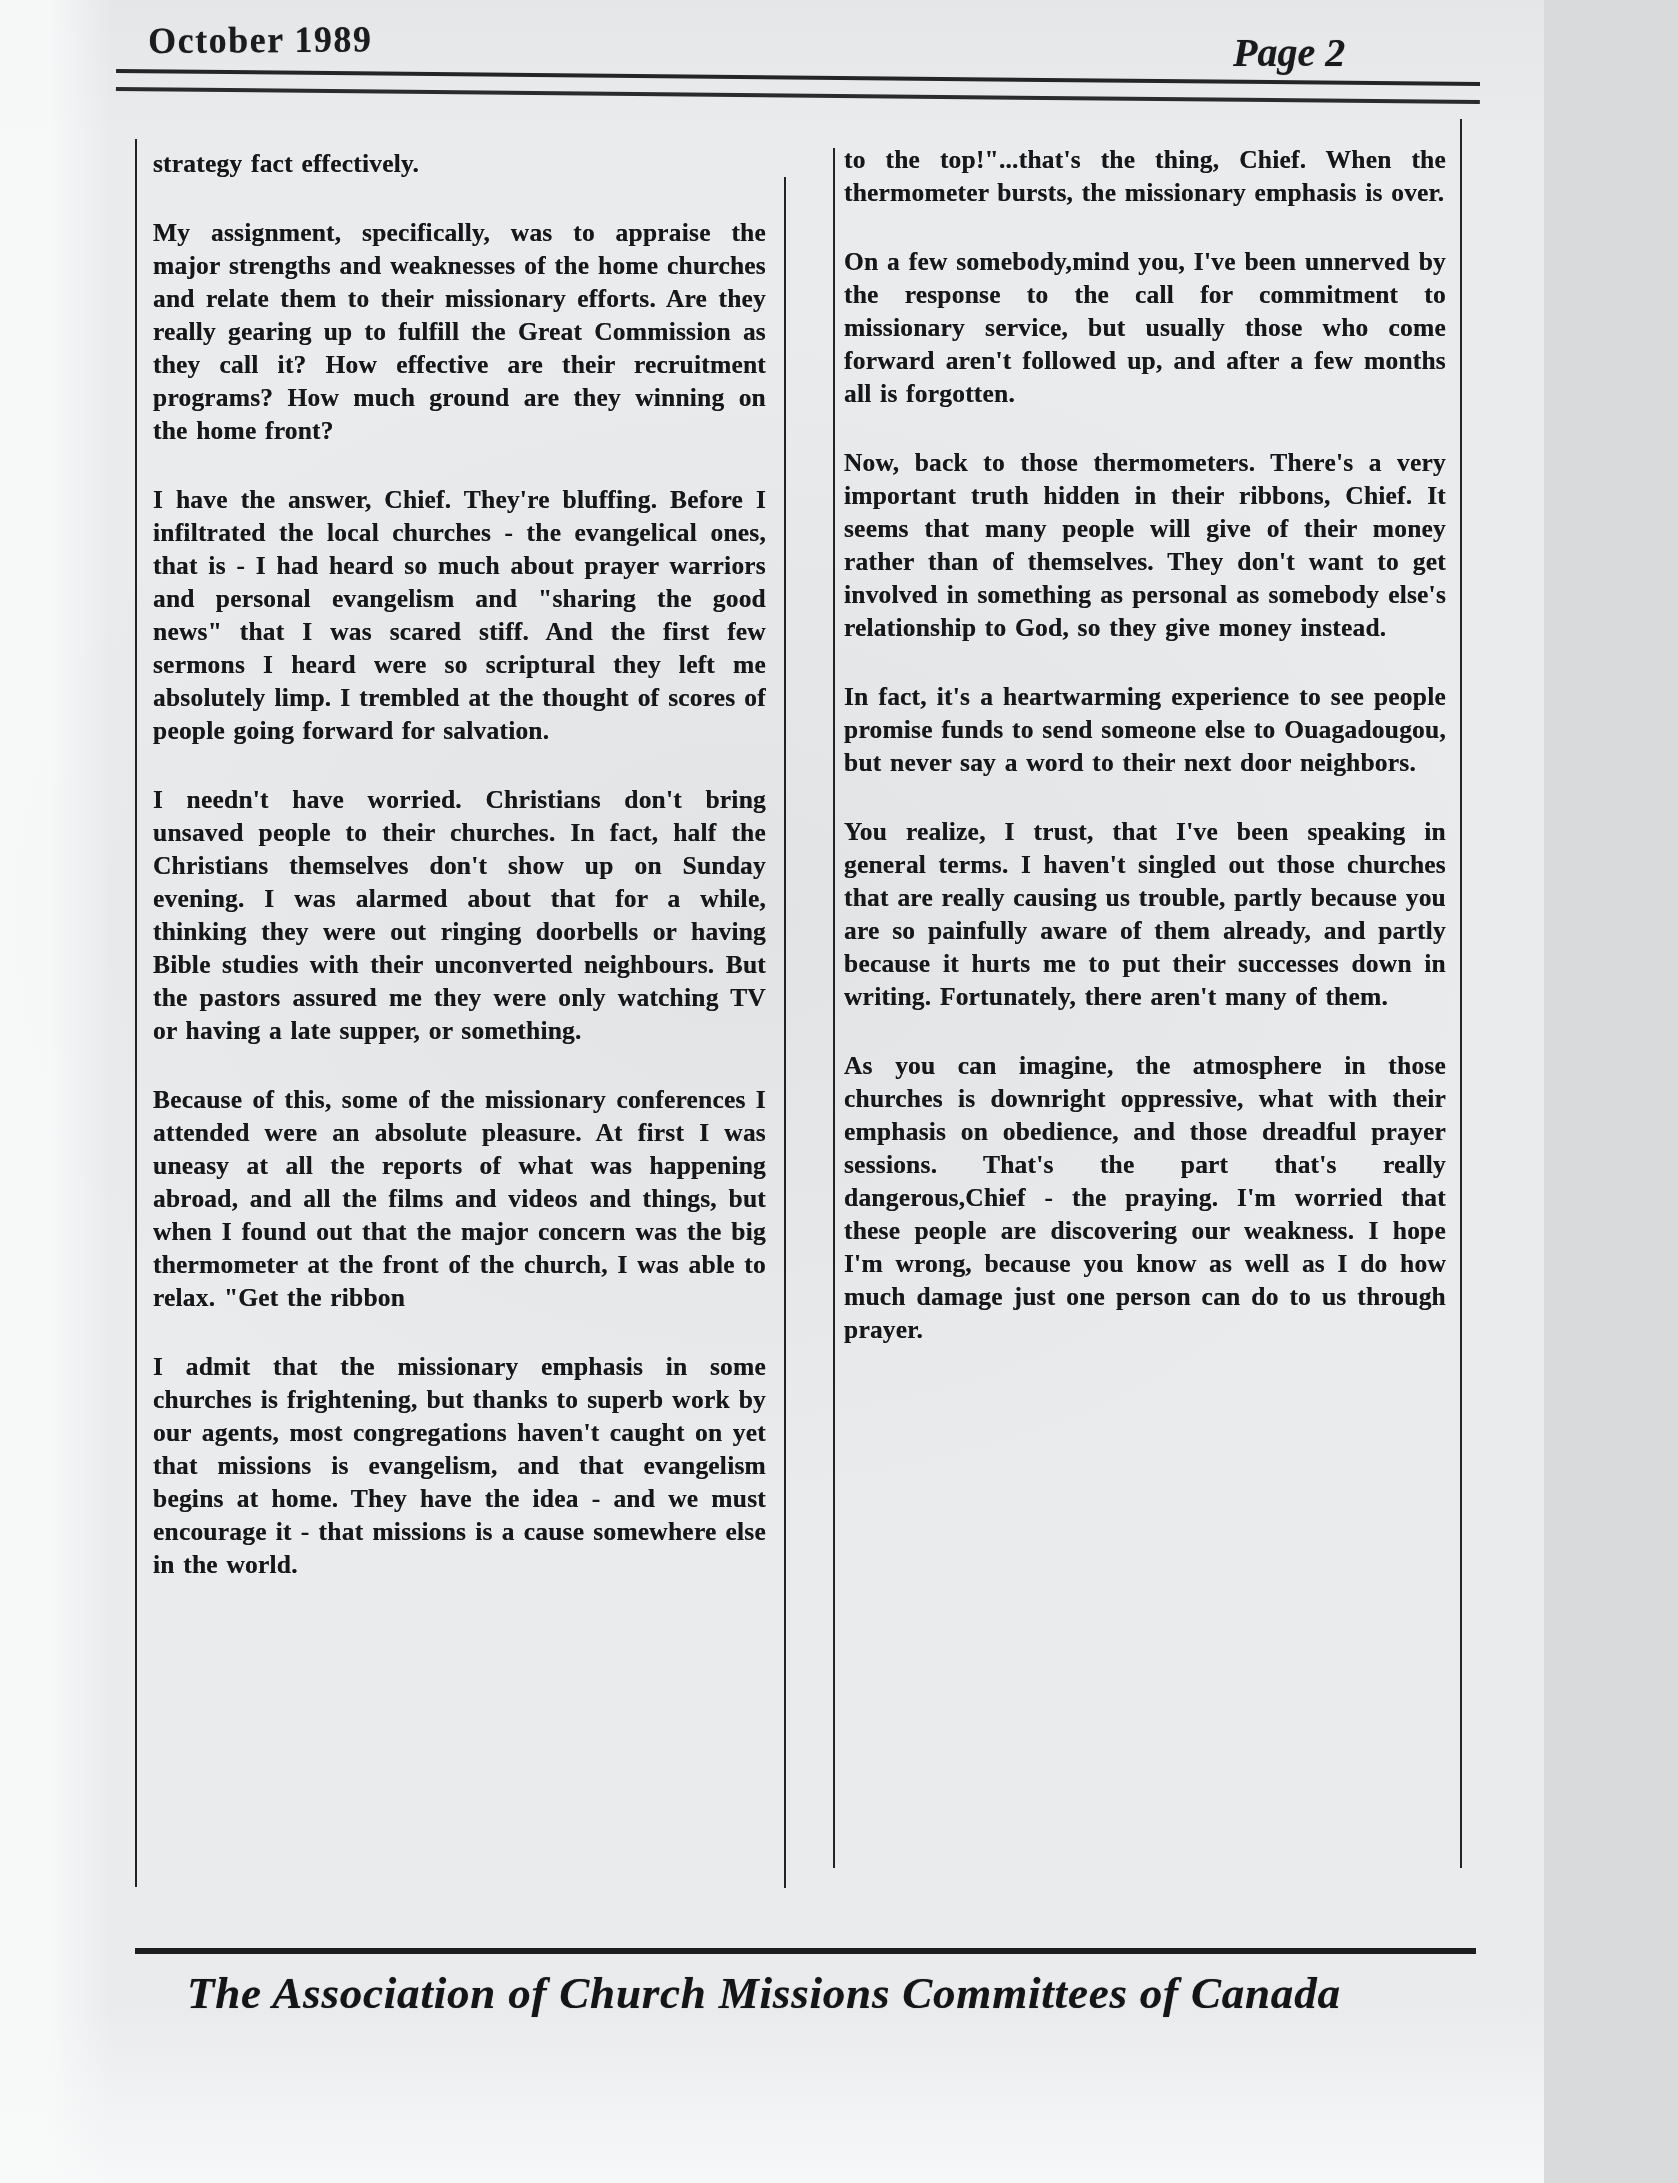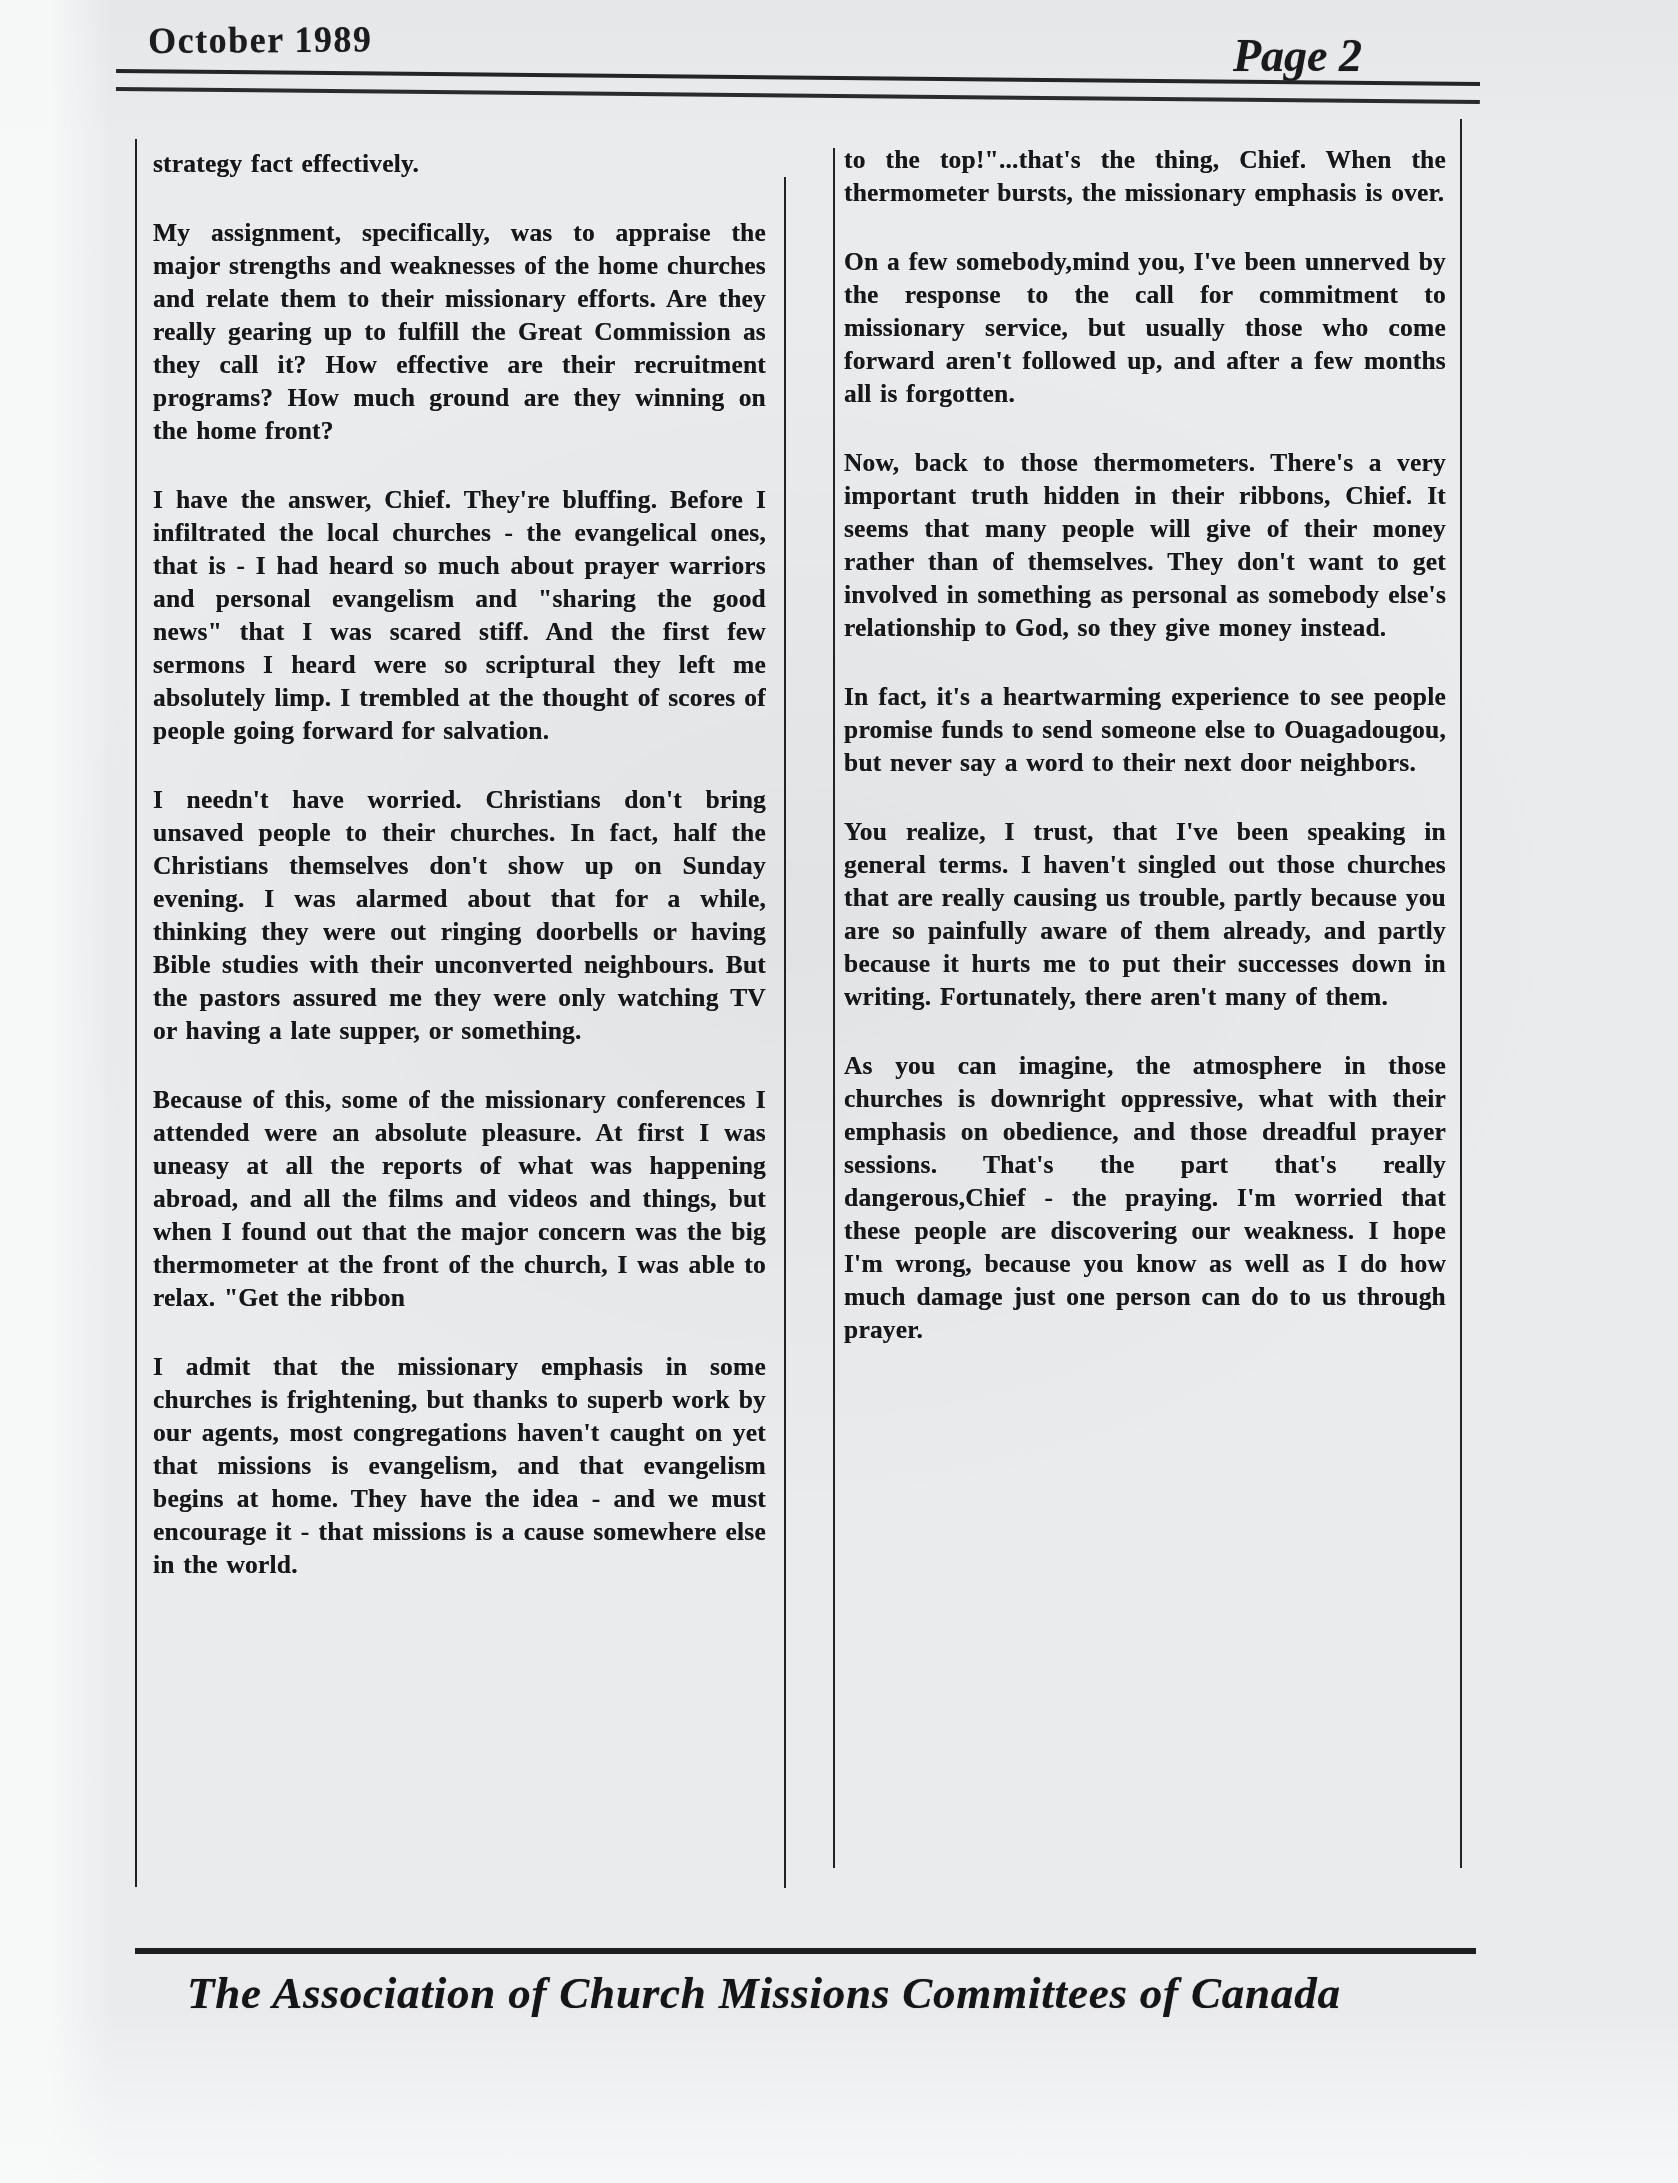--- a/index.html
+++ b/index.html
@@ -2,21 +2,21 @@
 <html style="font-size:12.7px"><head>
 <meta charset="utf-8">
 <style>
   html, body {
     margin: 0;
     padding: 0;
     background: #d8dadc;
   }
   .page {
     position: relative;
-    width: 1678px;
+    width: 1544px;
     height: 2183px;
     background-color: #e9ebed;
     background-image:
       linear-gradient(90deg, rgba(248,249,249,0.9) 0px, rgba(248,249,249,0.9) 48px, rgba(248,249,249,0) 112px),
       linear-gradient(180deg, rgba(0,0,0,0.02) 0px, rgba(0,0,0,0) 143px),
       linear-gradient(0deg, rgba(250,251,251,0.8) 0px, rgba(250,251,251,0) 175px),
       radial-gradient(ellipse 1115px 876px at 48% 42%, rgba(0,0,0,0.035), rgba(0,0,0,0) 70%);
     overflow: hidden;
     font-family: "Liberation Serif", "DejaVu Serif", serif;
     color: #17171a;
@@ -32,21 +32,21 @@
     letter-spacing: 1.6px;
     transform: scaleX(0.97) rotate(-0.4deg);
     transform-origin: left top;
     color: #1c1c1f;
     text-shadow: 0 0 0.8px rgba(20,20,20,0.55);
   }
   .header-pagenum {
     position: absolute;
     left: 1233px;
     top: 29px;
-    font-size: 46px;
+    font-size: 40px;
     font-weight: bold;
     font-style: italic;
     color: #1a1a1d;
     text-shadow: 0 0 0.8px rgba(20,20,20,0.5);
   }
   .header-divider {
     position: absolute;
     left: 116px;
     top: 69px;
     width: 1364px;

